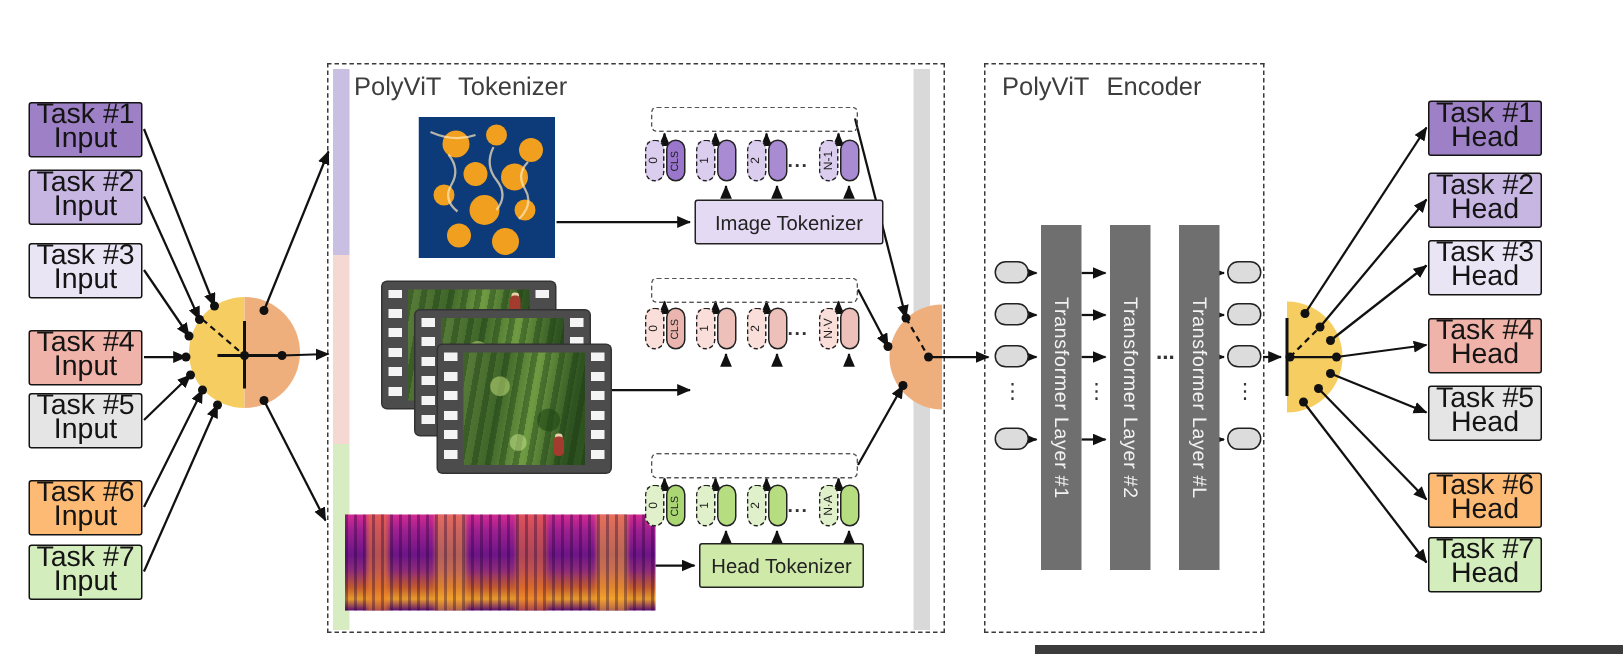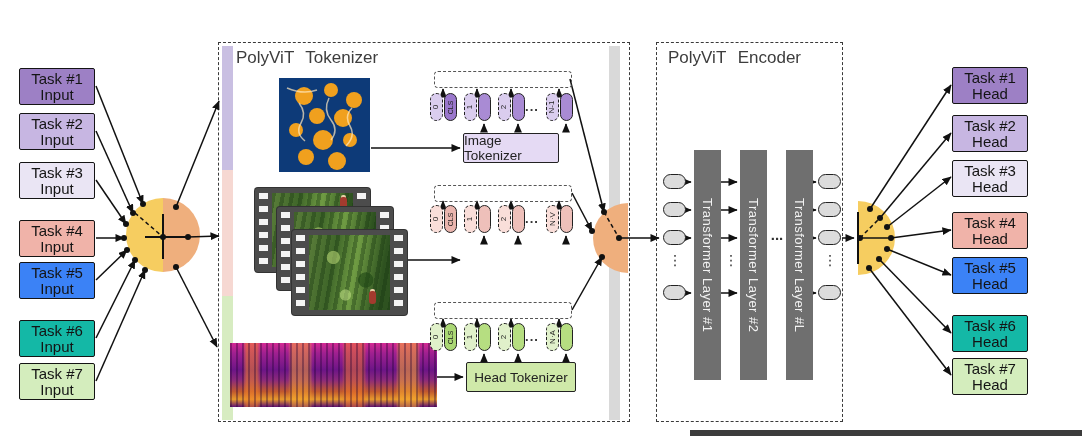--- a/index.html
+++ b/index.html
@@ -8,24 +8,24 @@
 
   
   .panel{position:absolute;border:1.6px dashed #3a3a3a;background:#fff;z-index:1;box-sizing:border-box;}
   .panel-title{position:absolute;font-size:17px;color:#3d3d3d;word-spacing:7px;z-index:6;white-space:nowrap;}
 
   
   .strip{position:absolute;width:11px;z-index:2;}
 
   
   .task{position:absolute;width:76px;height:37px;border:1.5px solid #141414;border-radius:2px;
-        display:flex;flex-direction:column;align-items:center;justify-content:center;
-        font-size:15px;line-height:16px;z-index:6;box-sizing:border-box;}
+        display:flex;flex-direction:column;align-items:center;
+        font-size:19px;line-height:16px;z-index:6;box-sizing:border-box;}
   .c-t1{background:#9d80c5;} .c-t2{background:#c7b6e2;} .c-t3{background:#eae5f4;}
-  .c-t4{background:#f0b3a9;} .c-t5{background:#3b82f6;} .c-t6{background:#14b8a6;} .c-t7{background:#d4edbd;}
+  .c-t4{background:#f0b3a9;} .c-t5{background:#e5e5e5;} .c-t6{background:#fdba74;} .c-t7{background:#d4edbd;}
 
   
   .tok{position:absolute;width:13px;height:28px;border-radius:7px;border:1.4px solid #222;
        display:flex;align-items:center;justify-content:center;z-index:6;box-sizing:border-box;overflow:hidden;}
   .tok.dash{border-style:dashed;border-width:1.2px;}
   .tok span{transform:rotate(-90deg);font-size:8px;line-height:1;white-space:nowrap;color:#1c1c1c;}
   .tok.cls span{font-size:7px;}
   .img.dash{background:#dacdee;} .img.sol{background:#a98bd4;} .img.cls{background:#9a77cc;}
   .vid.dash{background:#f9ded9;} .vid.sol{background:#eec0ba;} .vid.cls{background:#eab5ae;}
   .aud.dash{background:#e0f0ca;} .aud.sol{background:#b6de81;} .aud.cls{background:#aad774;}
@@ -214,21 +214,21 @@
   <div class="tok img sol" style="left:478px;top:93px;"></div>
   <div class="tok dash img" style="left:498px;top:93px;">
       <span>2</span>
     </div>
   <div class="tok img sol" style="left:512px;top:93px;"></div>
   <div class="tok-ellipsis" style="left:522px;top:99px;">...</div>
   <div class="tok dash img" style="left:546px;top:93px;">
       <span>N-1</span>
     </div>
   <div class="tok img sol" style="left:560px;top:93px;"></div>
-  <div class="tkbox img-bg" style="left:463px;top:133px;width:96px;">
+  <div class="tkbox img-bg" style="left:463px;top:133px;width:126px;">
       <span>Image Tokenizer</span>
     </div>
 
   <div class="tok-container" style="left:434px;top:185px;"></div>
   <div class="tok dash vid" style="left:430px;top:205px;">
       <span>0</span>
     </div>
   <div class="tok vid cls" style="left:444px;top:205px;">
       <span>CLS</span>
     </div>

